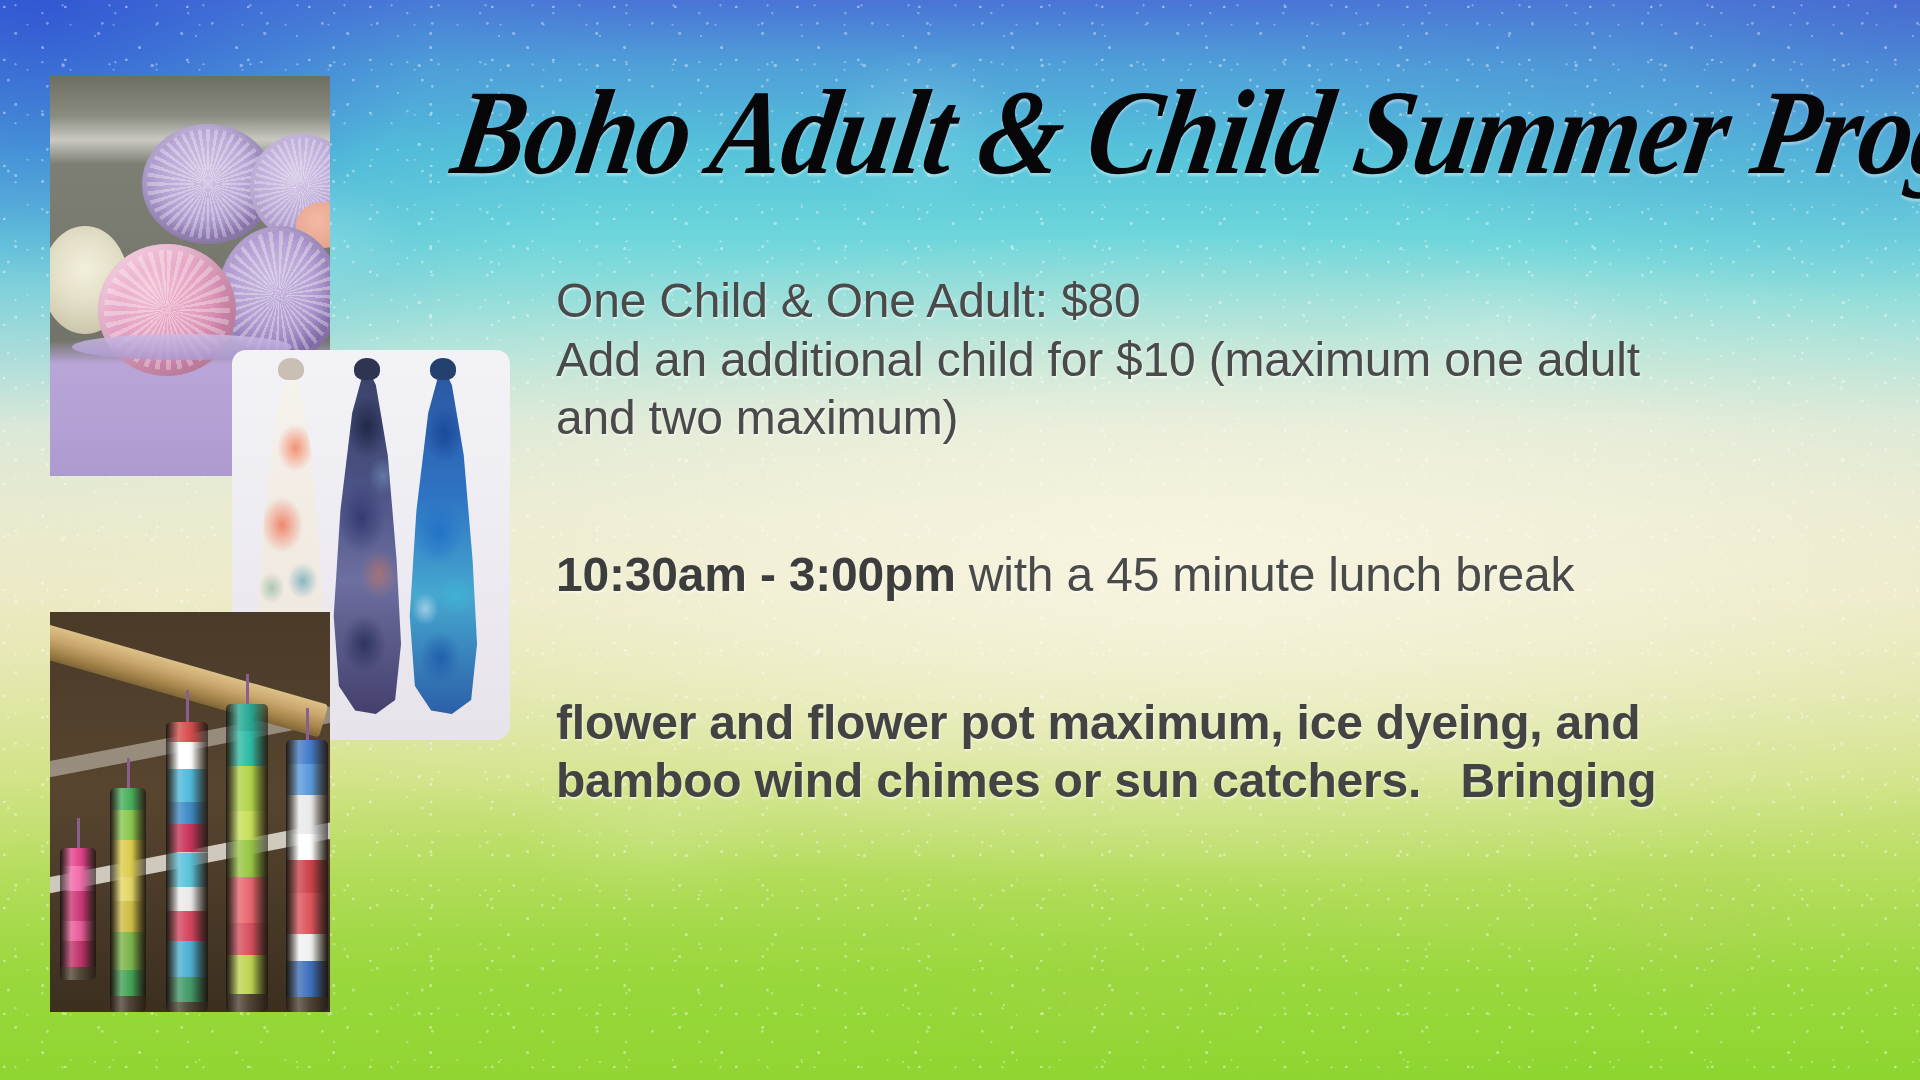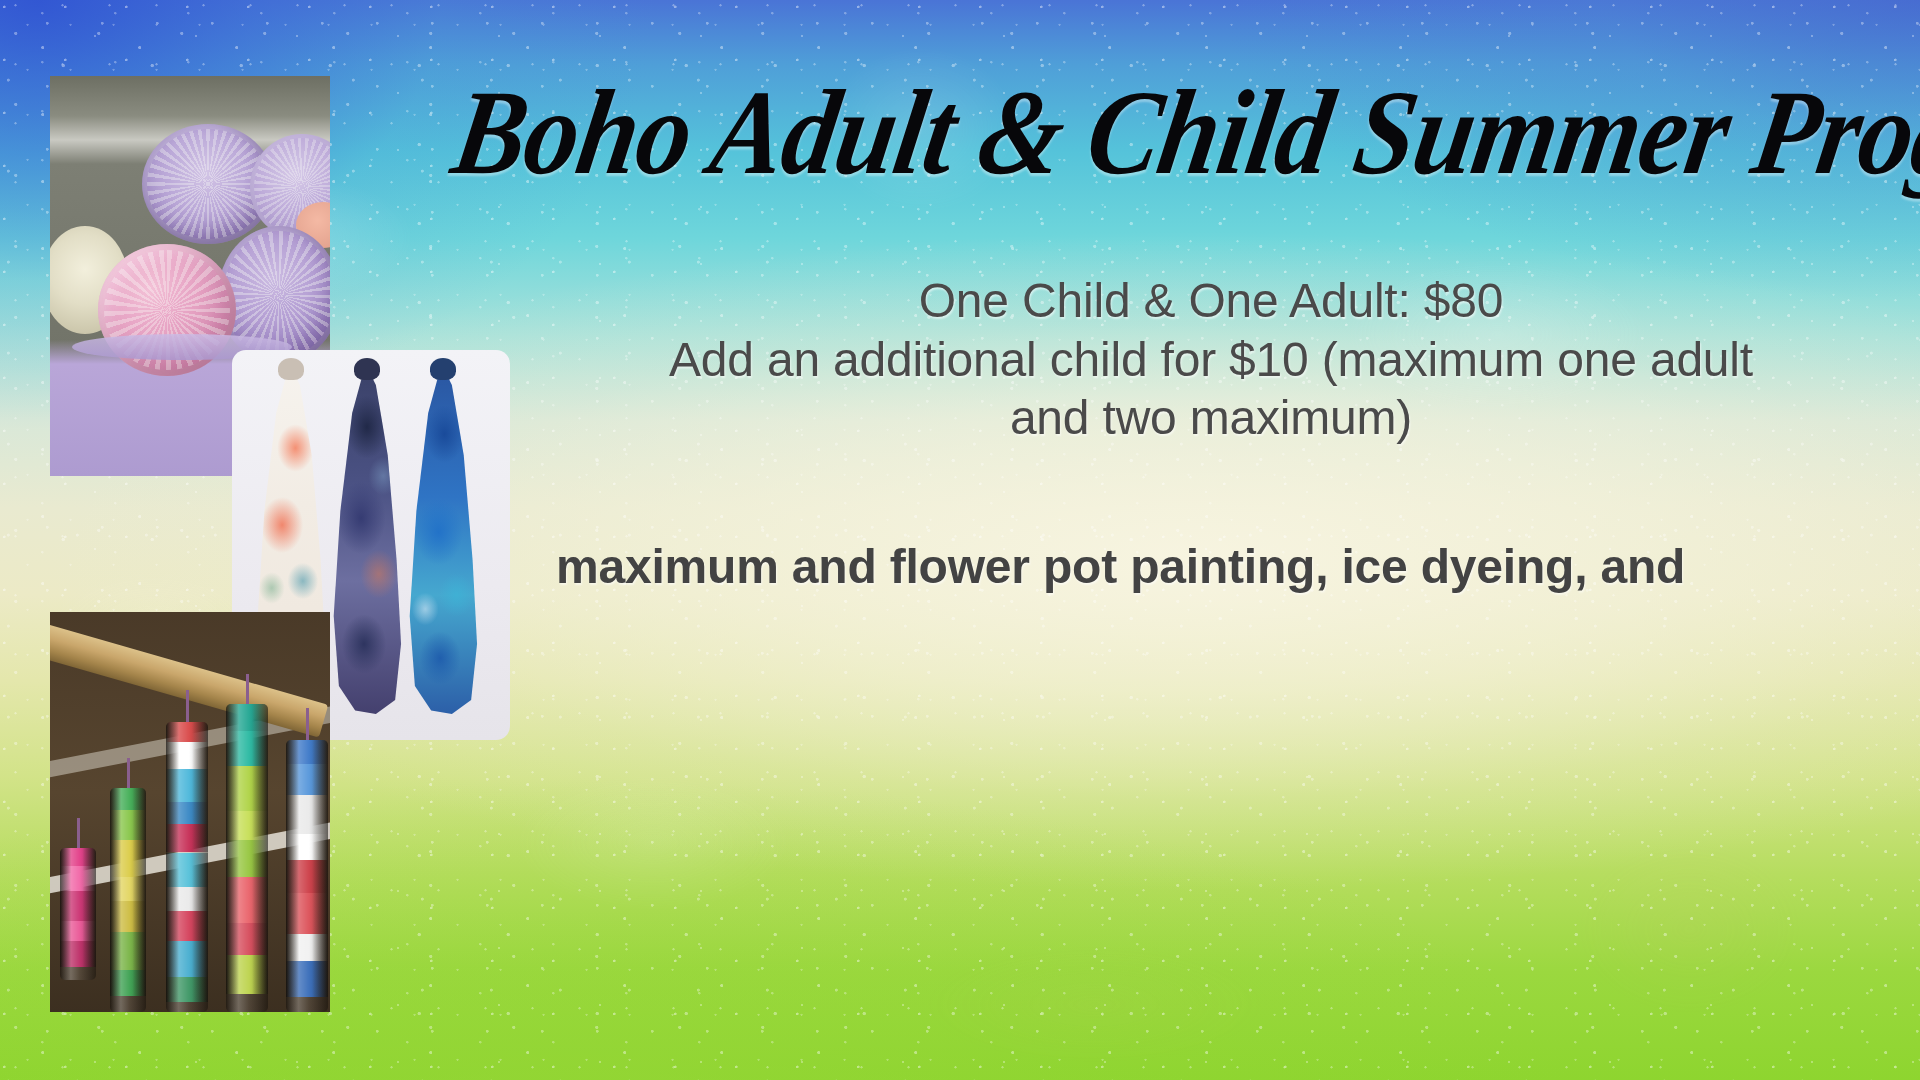--- a/index.html
+++ b/index.html
@@ -353,21 +353,21 @@
   }
 
   .para {
     font-family: "Liberation Sans", sans-serif;
     color: #4a4a4a;
     font-size: 48px;
     line-height: 1.22;
     letter-spacing: -0.2px;
     text-shadow: 1px 2px 2px rgba(255,255,255,0.55);
   }
-  .para.pricing { margin-bottom: 0; text-align: center; }
+  .para.pricing { margin-bottom: 0; }
   .para.schedule { margin-top: 98px; }
   .para.describe {
     margin-top: 90px;
     font-weight: 700;
     color: #434343;
     line-height: 1.2;
   }
   .para b, .para strong { font-weight: 700; color: #3d3d3d; }
 
   .line { display: block; white-space: pre-wrap; }
@@ -473,19 +473,23 @@
   <h1 class="title">Boho Adult &amp; Child Summer Program</h1>
 
   <div class="body-col">
 
     <p class="para pricing">
       <span class="line">One Child &amp; One Adult: $80</span>
       <span class="line">Add an additional child for $10 (maximum one adult</span>
       <span class="line">and two maximum)</span>
     </p>
 
+    <p class="para schedule">
+      <b>10:30am - 3:00pm</b><span> with a 45 minute lunch break</span>
+    </p>
 
     <p class="para describe">
-      <span class="line">maximum and flower pot painting, ice dyeing, and</span>
+      <span class="line">flower and flower pot maximum, ice dyeing, and</span>
+      <span class="line">bamboo wind chimes or sun catchers.   Bringing</span>
     </p>
 
   </div>
 </div>
 
 </body></html>

